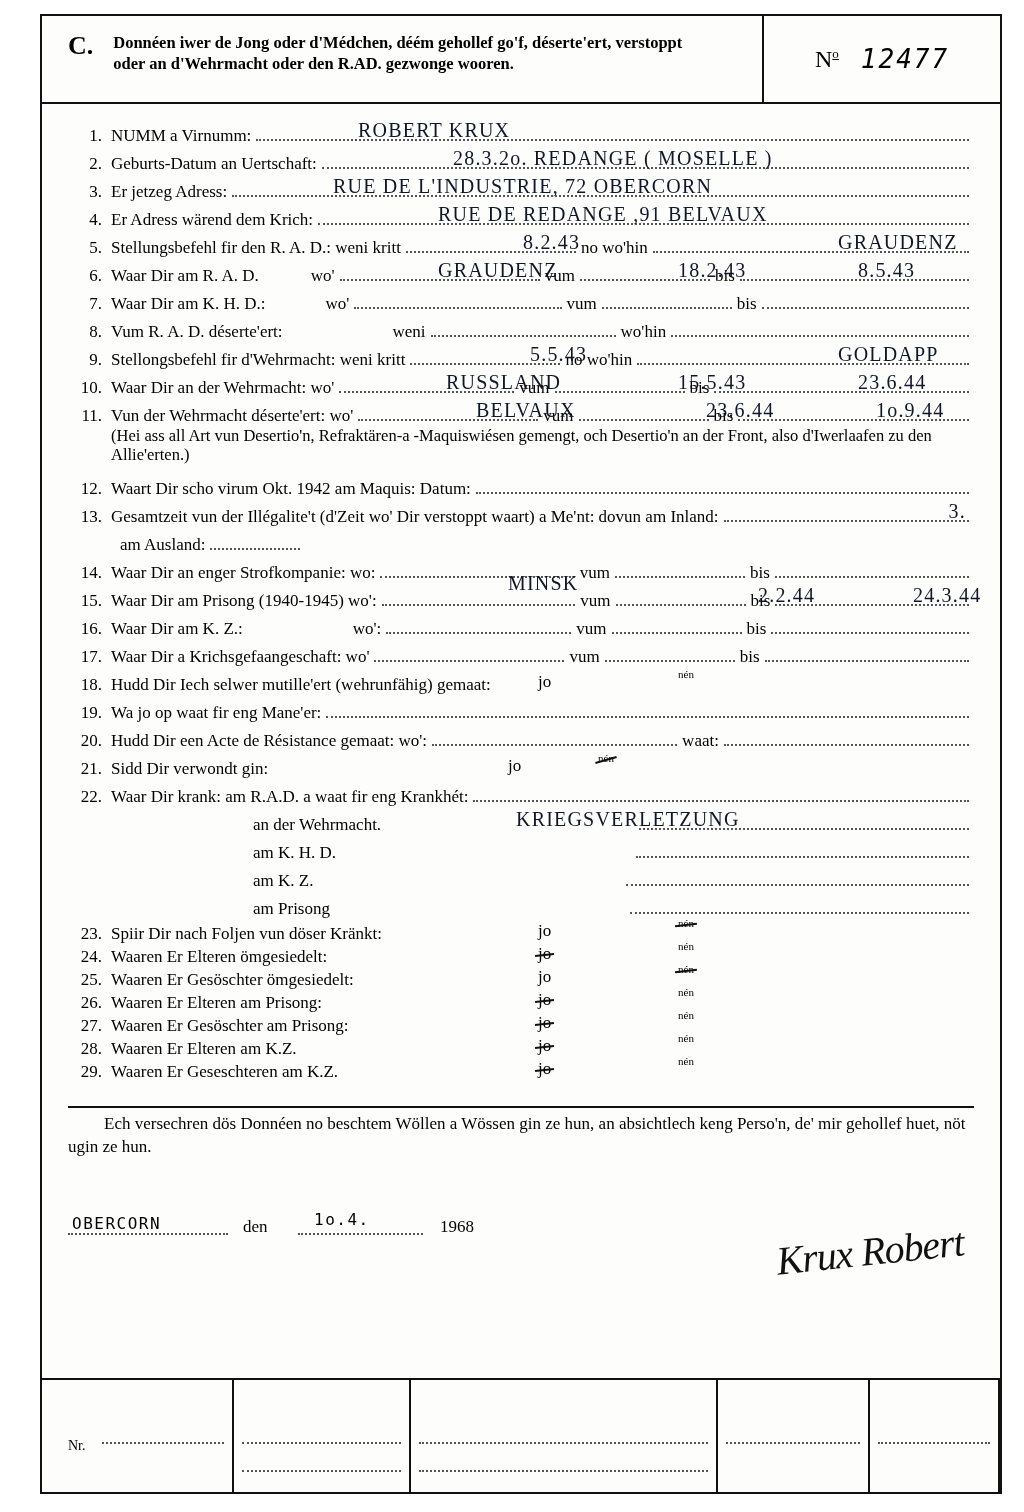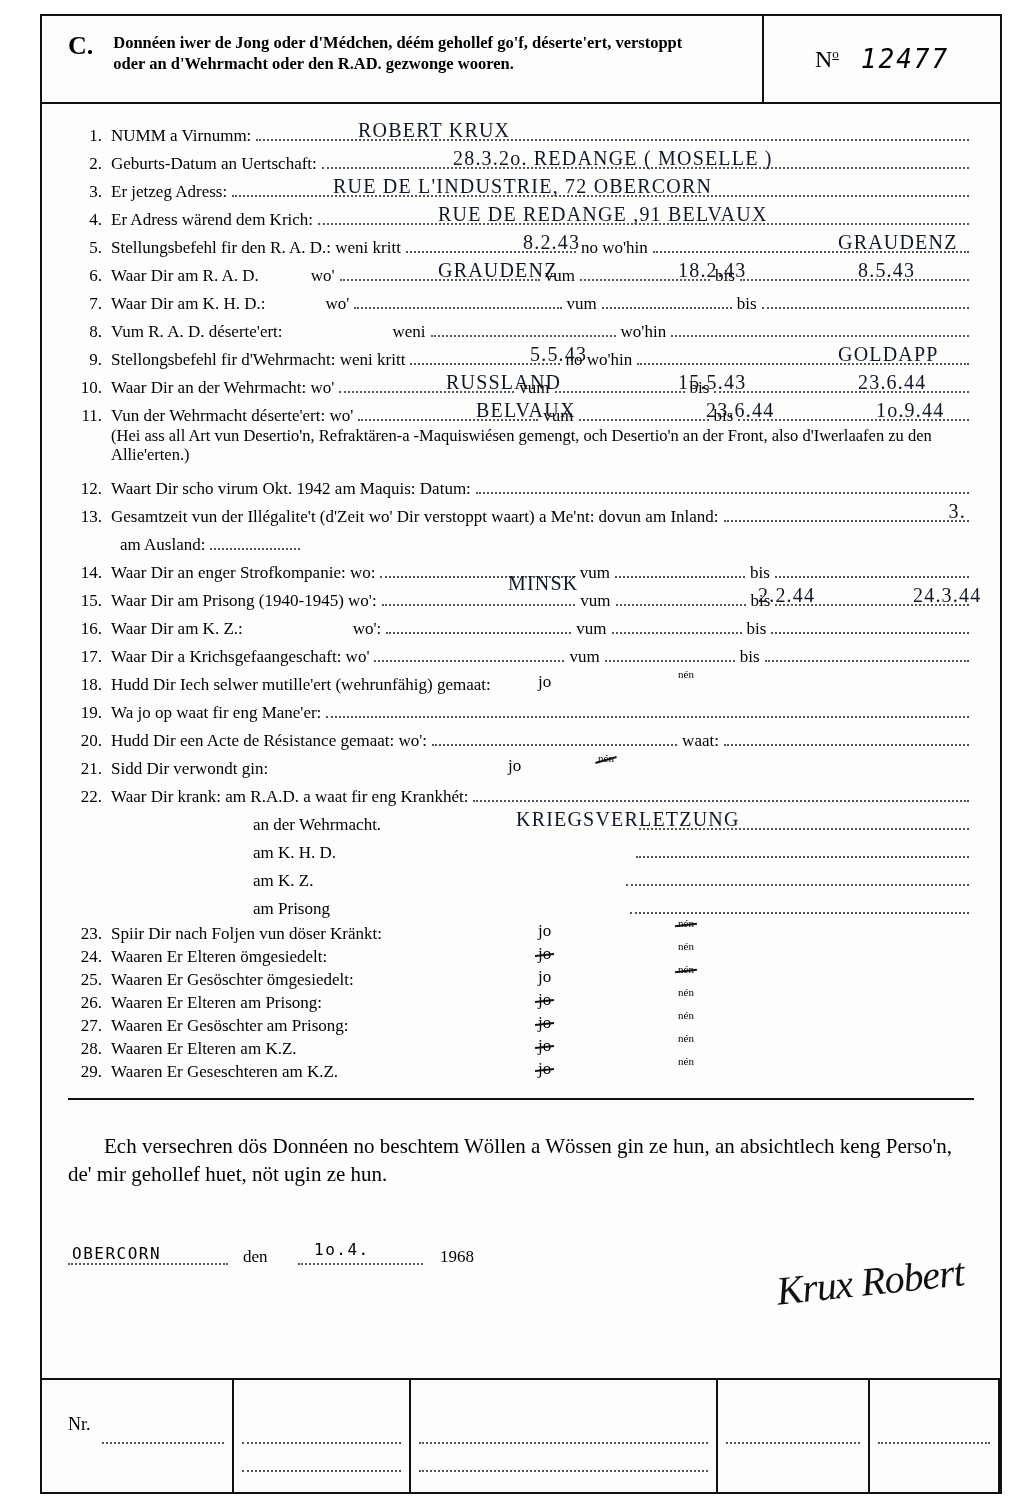--- a/index.html
+++ b/index.html
@@ -93,24 +93,24 @@
   }
   .strike{position:relative;}
   .strike:after{
     content:"";position:absolute;left:-3px;right:-3px;top:52%;
     border-top:2px solid #111;transform:rotate(-6deg);
   }
   .strike2:after{transform:rotate(-16deg);}
 
   
   .decl{
-    margin:18px 26px 0 26px;
+    margin:26px 26px 0 26px;
     border-top:2px solid #111;
-    padding-top:32px;
-    font-size:21px;
+    padding-top:5px;
+    font-size:17px;
     line-height:1.35;
     text-indent:36px;
   }
   .signline{
     position:relative;
     margin:34px 26px 0 26px;
     height:120px;
   }
   .sig-place{
     position:absolute;left:0;bottom:78px;width:160px;
@@ -145,21 +145,21 @@
     height:112px;
     display:flex;
   }
   .btable .cell{border-right:2px solid #111;}
   .c0{width:190px;position:relative;}
   .c1{width:175px;}
   .c2{width:305px;}
   .c3{width:150px;}
   .c4{flex:1 1 auto;border-right:none;}
   .nr{
-    position:absolute;left:26px;top:34px;font-size:18px;
+    position:absolute;left:26px;top:58px;font-size:14px;
   }
   .nrdots{
     position:absolute;left:60px;top:60px;right:8px;
     border-bottom:2px dotted #555;height:2px;
   }
   .dotline-t{
     position:absolute;left:8px;right:8px;top:60px;
     border-bottom:2px dotted #555;height:2px;
   }
   .dotline-b{

